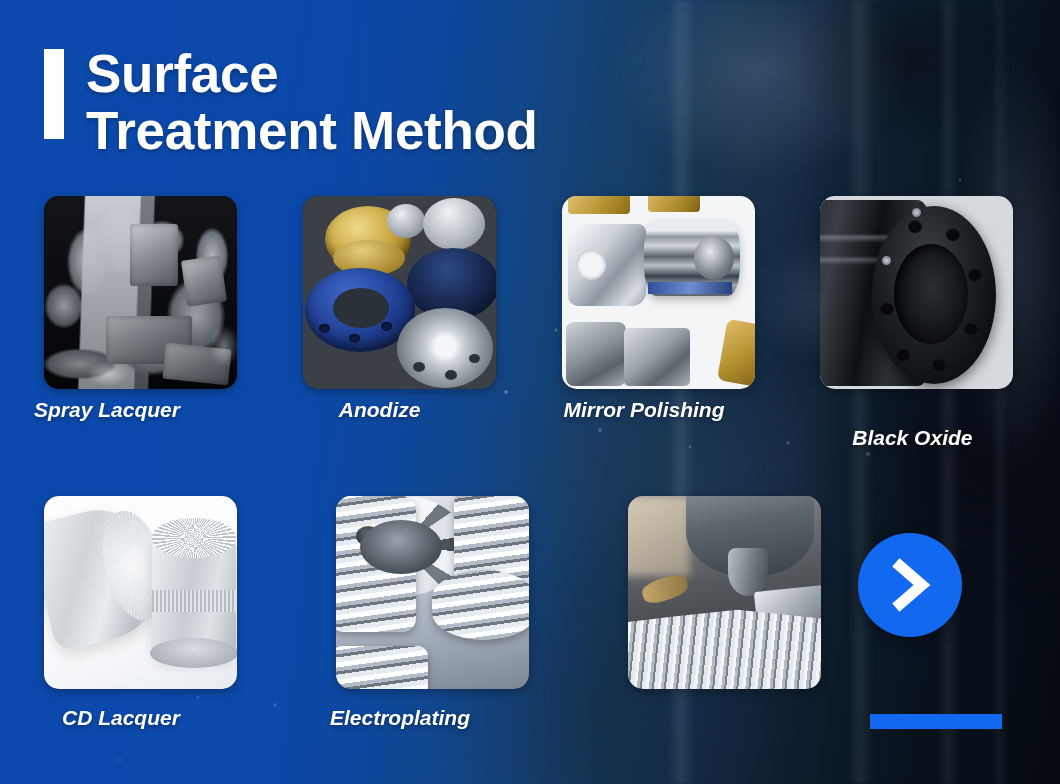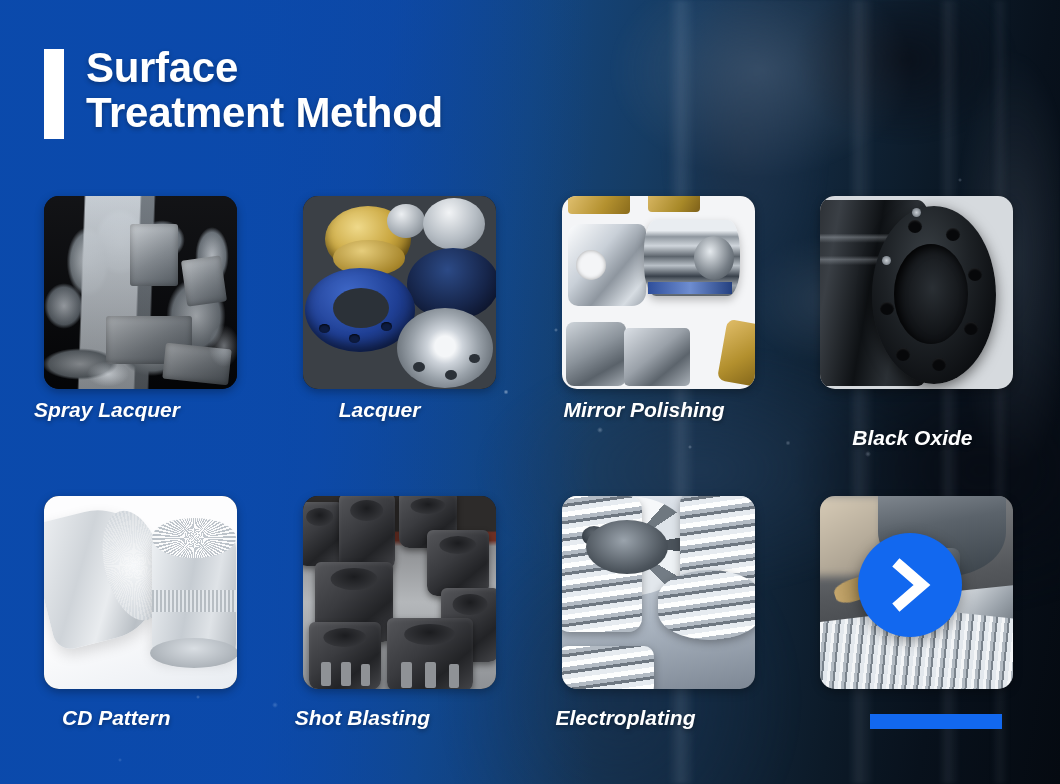--- a/index.html
+++ b/index.html
@@ -71,21 +71,21 @@
   
   .bg-wash {
     background:linear-gradient(90deg, rgba(11,74,172,.92) 0%, rgba(11,74,172,.80) 24%,
               rgba(11,74,172,.35) 40%, rgba(11,74,172,0) 56%);
   }
 
   
   #header { position:absolute; left:44px; top:46px; display:flex; gap:22px; }
   #accent-bar { width:20px; height:90px; background:#ffffff; flex:0 0 auto; margin-top:3px; }
   #title {
-    color:#ffffff; font-size:42px; font-weight:bold; line-height:1.07;
+    color:#ffffff; font-size:53px; font-weight:bold; line-height:1.07;
     letter-spacing:-.3px; white-space:pre-line;
     text-shadow:0 2px 5px rgba(0,0,0,.30);
   }
 
   
   .grid-row { position:absolute; left:44px; width:972px; }
   #row-1 { top:196px; }
   #row-2 { top:496px; }
   .cards { display:flex; gap:63px; }
   .card { width:229px; position:relative;font-style:italic; }
@@ -450,21 +450,21 @@
               <div class="az-hole-in" style="left:28px;top:20px;width:56px;height:40px"></div>
             </div>
             <div class="ring az-steel">
               <div class="hole" style="position:absolute;left:16px;top:54px;width:12px;height:10px;border-radius:50%;background:#2b3138"></div>
               <div class="hole" style="position:absolute;left:48px;top:62px;width:12px;height:10px;border-radius:50%;background:#2b3138"></div>
               <div class="hole" style="position:absolute;left:72px;top:46px;width:11px;height:9px;border-radius:50%;background:#2b3138"></div>
             </div>
           </div>
         </div>
         <div class="cap-wrap" id="cap-2">
-          <div class="caption">Lacquer</div>
+          <div class="caption">Anodize</div>
         </div>
       </div>
 
       <div class="card">
         <div class="thumb">
           <div class="art art-mirror">
             <div class="pc mp-brass-top"></div>
             <div class="pc mp-brass-nut"></div>
             <div class="pc mp-plate">
                 <div class="mp-plate-hole"></div>
@@ -519,49 +519,24 @@
                 <div class="cd-knob-l-face"></div>
               </div>
             <div class="cd-knob-r">
               <div class="cd-knob-r-top"></div>
               <div class="cd-knob-r-grip"></div>
               <div class="cd-knob-r-base"></div>
             </div>
           </div>
         </div>
         <div class="cap-wrap" id="cap-5">
-          <div class="caption">CD Pattern</div>
-        </div>
-      </div>
-
-      <div class="card">
-        <div class="thumb">
-          <div class="art art-blast">
-            <div class="cup c1"></div>
-              <div class="cup c2"></div>
-              <div class="cup c3"></div>
-            <div class="cup c4"></div>
-              <div class="cup c5"></div>
-              <div class="cup c6"></div>
-            <div class="cup c7">
-              <div class="blast-slot" style="left:12px;bottom:4px;width:10px;height:24px"></div>
-              <div class="blast-slot" style="left:32px;bottom:4px;width:10px;height:24px"></div>
-              <div class="blast-slot" style="left:52px;bottom:4px;width:9px;height:22px"></div>
-            </div>
-            <div class="cup c8">
-              <div class="blast-slot" style="left:14px;bottom:4px;width:11px;height:26px"></div>
-              <div class="blast-slot" style="left:38px;bottom:4px;width:11px;height:26px"></div>
-              <div class="blast-slot" style="left:62px;bottom:4px;width:10px;height:24px"></div>
-            </div>
-          </div>
-        </div>
-        <div class="cap-wrap" id="cap-6">
-          <div class="caption">Shot Blasting</div>
-        </div>
-      </div>
+          <div class="caption">CD Lacquer</div>
+        </div>
+      </div>
+
 
       <div class="card">
         <div class="thumb">
           <div class="art art-plate">
             <div class="chrome p2"></div>
             <div class="chrome p1">
                 <div class="hole-dot" style="left:26px;top:30px"></div>
               </div>
             <div class="chrome p3"></div>
             <div class="p4">

